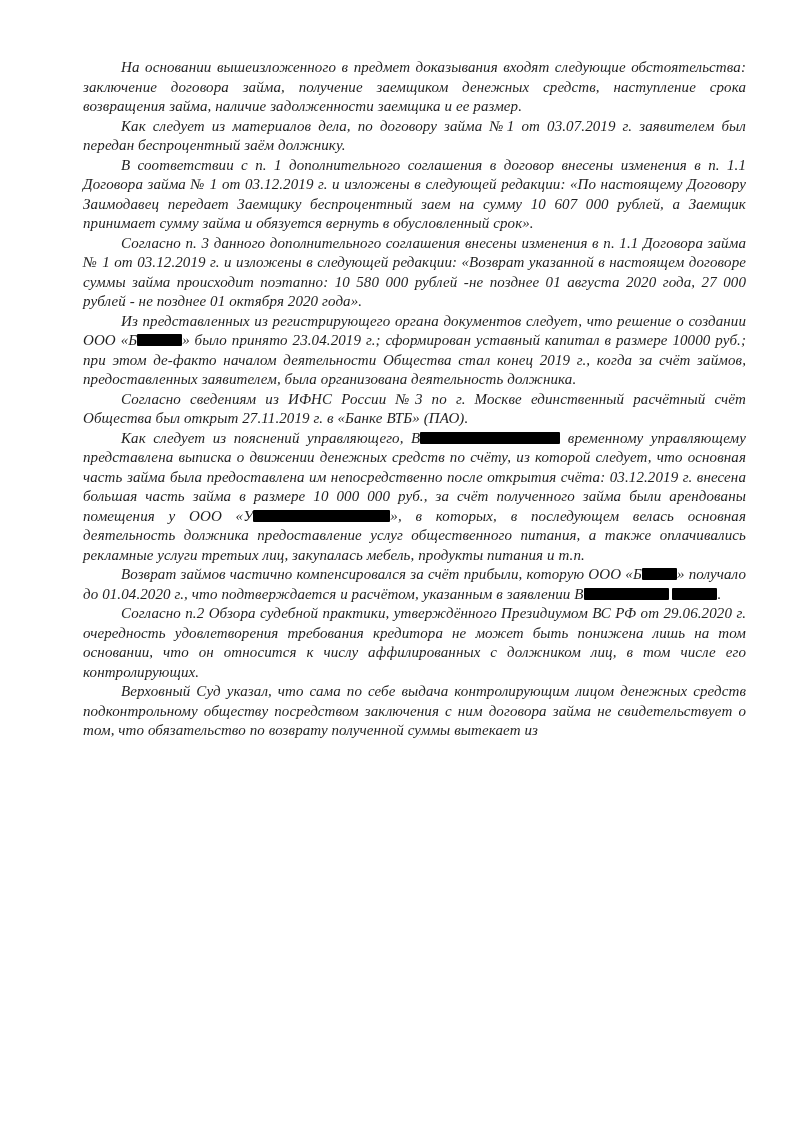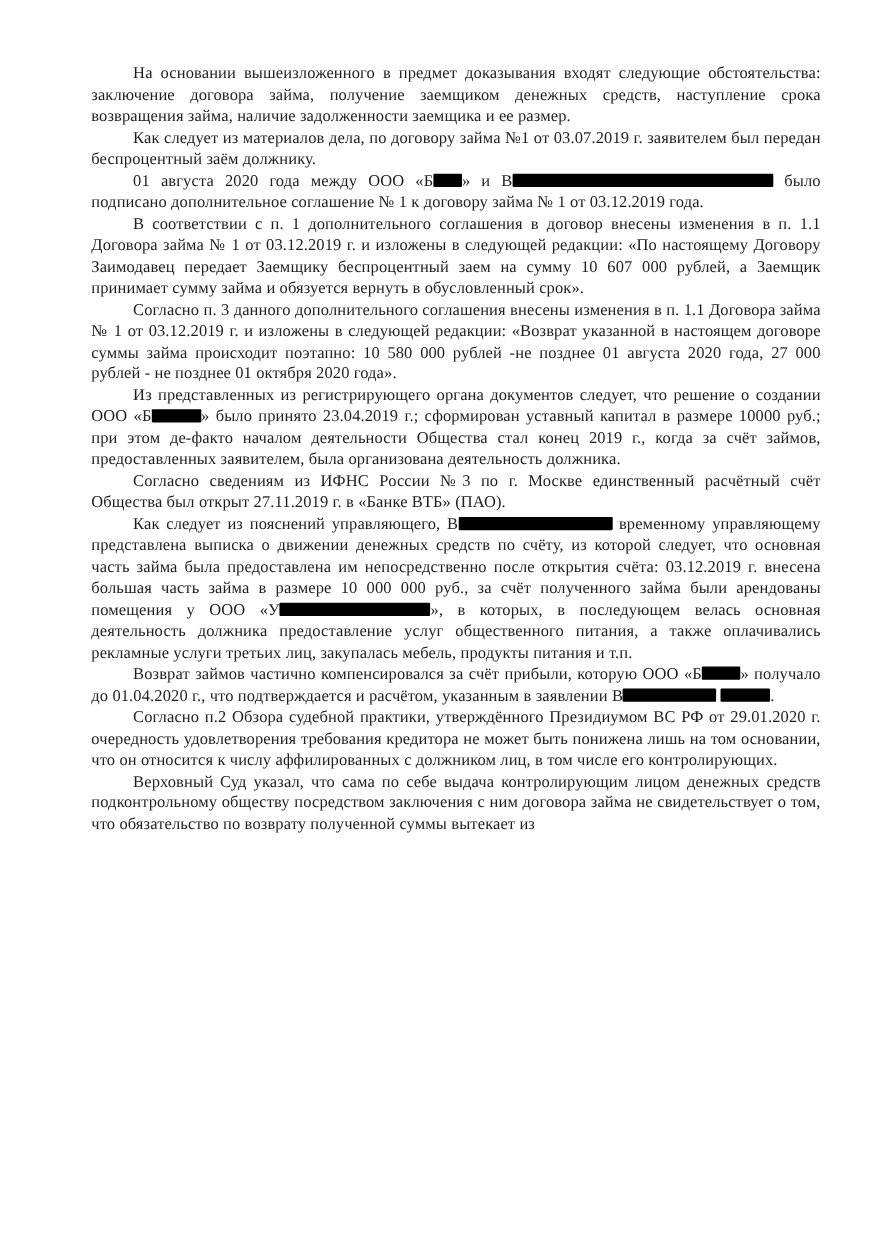--- a/index.html
+++ b/index.html
@@ -13,20 +13,21 @@
     overflow: hidden;
     font-family: "Liberation Serif", "DejaVu Serif", serif;
   }
   .page {
     box-sizing: border-box;
     width: 800px;
     height: 1132px;
     padding: 58px 54px 0 83px;
     background: #ffffff;
     color: #1e1e1e;
+    font-style: italic;
   }
   .doc-body {
     font-size: 15px;
     line-height: 19.5px;
     text-align: justify;
     letter-spacing: 0.1px;
   }
   .para {
     margin: 0;
     text-indent: 38px;
@@ -39,23 +40,22 @@
     border-radius: 1px;
   }
 </style>
 </head>
 <body>
 
 <div class="page">
   <div class="doc-body" id="doc-body">
       <p class="para"><span>На основании вышеизложенного в предмет доказывания входят следующие обстоятельства: заключение договора займа, получение заемщиком денежных средств, наступление срока возвращения займа, наличие задолженности заемщика и ее размер.</span></p>
       <p class="para"><span>Как следует из материалов дела, по договору займа №1 от 03.07.2019 г. заявителем был передан беспроцентный заём должнику.</span></p>
-      <p class="para"><span>01 августа 2020 года между ООО «Б</span><span class="redaction" style="width: 26px; background: rgb(0, 0, 0);"></span><span>» и В</span><span class="redaction" style="width: 237px; background: rgb(0, 0, 0);"></span><span> было подписано дополнительное соглашение № 1 к договору займа № 1 от 03.12.2019 года.</span></p>
       <p class="para"><span>В соответствии с п. 1 дополнительного соглашения в договор внесены изменения в п. 1.1 Договора займа № 1 от 03.12.2019 г. и изложены в следующей редакции: «По настоящему Договору Заимодавец передает Заемщику беспроцентный заем на сумму 10 607 000 рублей, а Заемщик принимает сумму займа и обязуется вернуть в обусловленный срок».</span></p>
       <p class="para"><span>Согласно п. 3 данного дополнительного соглашения внесены изменения в п. 1.1 Договора займа № 1 от 03.12.2019 г. и изложены в следующей редакции: «Возврат указанной в настоящем договоре суммы займа происходит поэтапно: 10 580 000 рублей -не позднее 01 августа 2020 года, 27 000 рублей - не позднее 01 октября 2020 года».</span></p>
       <p class="para"><span>Из представленных из регистрирующего органа документов следует, что решение о создании ООО «Б</span><span class="redaction" style="width: 45px; background: rgb(0, 0, 0);"></span><span>» было принято 23.04.2019 г.; сформирован уставный капитал в размере 10000 руб.; при этом де-факто началом деятельности Общества стал конец 2019 г., когда за счёт займов, предоставленных заявителем, была организована деятельность должника.</span></p>
       <p class="para"><span>Согласно сведениям из ИФНС России №3 по г. Москве единственный расчётный счёт Общества был открыт 27.11.2019 г. в «Банке ВТБ» (ПАО).</span></p>
       <p class="para"><span>Как следует из пояснений управляющего, В</span><span class="redaction" style="width: 140px; background: rgb(0, 0, 0);"></span><span> временному управляющему представлена выписка о движении денежных средств по счёту, из которой следует, что основная часть займа была предоставлена им непосредственно после открытия счёта: 03.12.2019 г. внесена большая часть займа в размере 10 000 000 руб., за счёт полученного займа были арендованы помещения у ООО «У</span><span class="redaction" style="width: 137px; background: rgb(0, 0, 0);"></span><span>», в которых, в последующем велась основная деятельность должника предоставление услуг общественного питания, а также оплачивались рекламные услуги третьих лиц, закупалась мебель, продукты питания и т.п.</span></p>
       <p class="para"><span>Возврат займов частично компенсировался за счёт прибыли, которую ООО «Б</span><span class="redaction" style="width: 35px; background: rgb(0, 0, 0);"></span><span>» получало до 01.04.2020 г., что подтверждается и расчётом, указанным в заявлении В</span><span class="redaction" style="width: 85px; background: rgb(0, 0, 0);"></span><span> </span><span class="redaction" style="width: 45px; background: rgb(0, 0, 0);"></span><span>.</span></p>
-      <p class="para"><span>Согласно п.2 Обзора судебной практики, утверждённого Президиумом ВС РФ от 29.01.2020 г. очередность удовлетворения требования кредитора не может быть понижена лишь на том основании, что он относится к числу аффилированных с должником лиц, в том числе его контролирующих.</span></p>
+      <p class="para"><span>Согласно п.2 Обзора судебной практики, утверждённого Президиумом ВС РФ от 29.06.2020 г. очередность удовлетворения требования кредитора не может быть понижена лишь на том основании, что он относится к числу аффилированных с должником лиц, в том числе его контролирующих.</span></p>
       <p class="para"><span>Верховный Суд указал, что сама по себе выдача контролирующим лицом денежных средств подконтрольному обществу посредством заключения с ним договора займа не свидетельствует о том, что обязательство по возврату полученной суммы вытекает из</span></p>
     </div>
 </div>
 
 </body></html>

